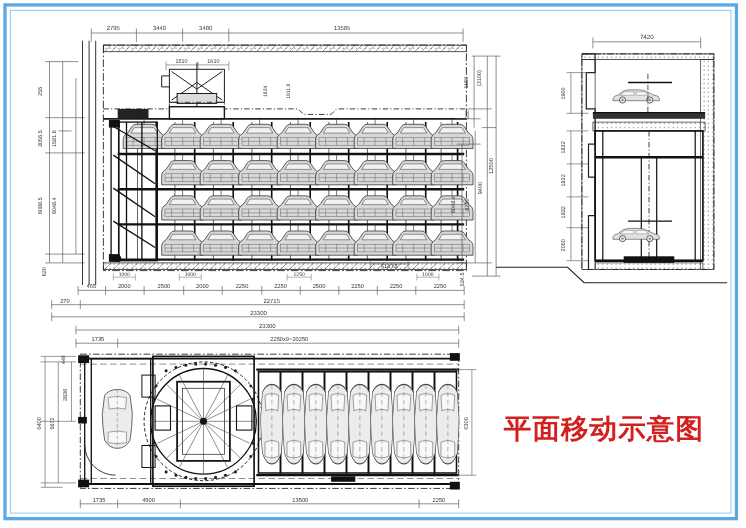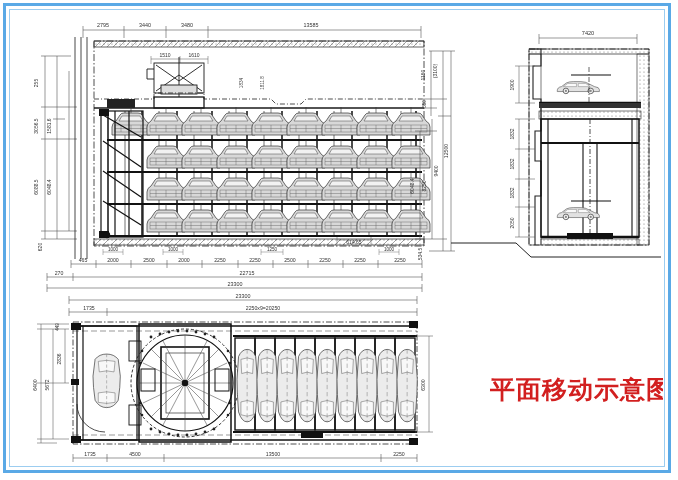--- a/index.html
+++ b/index.html
@@ -41,21 +41,20 @@
   svg.cad { display:block; }
   .title-cn {
     position: absolute;
     left: 447px; top: 362px;
     font-family: "Liberation Serif", serif;
     font-size: 25px;
     font-weight: 700;
     color: #d21f1f;
     letter-spacing: 1px;
     white-space: nowrap;
-    margin-left: 32px;
   }
 </style>
 </head>
 <body>
 
 <div id="drawing-root">
 
   <div class="frame-outer"></div>
   <div class="frame-inner"></div>
 

